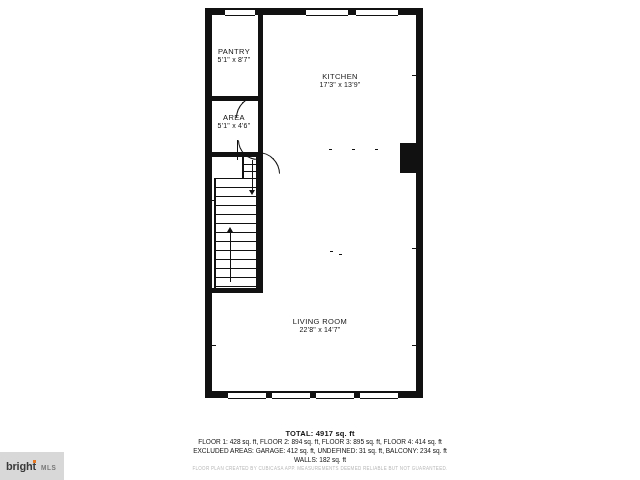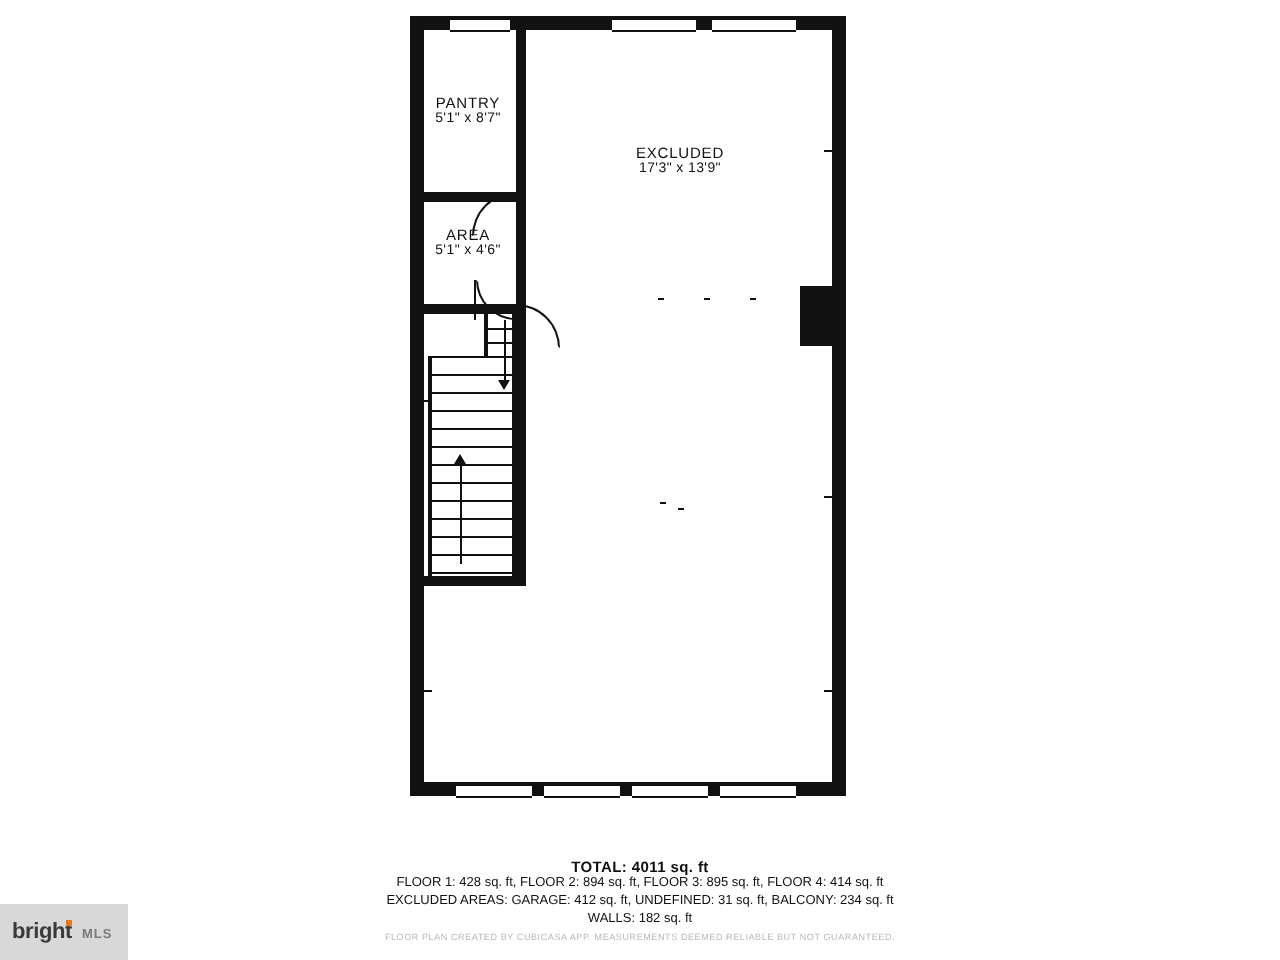--- a/index.html
+++ b/index.html
@@ -238,28 +238,32 @@
     <div class="room-name">PANTRY</div>
     <div class="room-dim">5'1" x 8'7"</div>
   </div>
 
   <div class="room-label" style="left:184px; top:113px; width:100px;">
     <div class="room-name">AREA</div>
     <div class="room-dim">5'1" x 4'6"</div>
   </div>
 
   <div class="room-label" style="left:290px; top:72px; width:100px;">
-    <div class="room-name">EXCLUDED</div>
+    <div class="room-name">KITCHEN</div>
     <div class="room-dim">17'3" x 13'9"</div>
   </div>
 
 
+  <div class="room-label" style="left:270px; top:317px; width:100px;">
+    <div class="room-name">LIVING ROOM</div>
+    <div class="room-dim">22'8" x 14'7"</div>
+  </div>
 </div>
 
-<div class="footer" id="total-line">TOTAL: 4011 sq. ft</div>
+<div class="footer" id="total-line">TOTAL: 4917 sq. ft</div>
 <div class="footer" id="floors-line">FLOOR 1: 428 sq. ft, FLOOR 2: 894 sq. ft, FLOOR 3: 895 sq. ft, FLOOR 4: 414 sq. ft</div>
 <div class="footer" id="excluded-line">EXCLUDED AREAS: GARAGE: 412 sq. ft, UNDEFINED: 31 sq. ft, BALCONY: 234 sq. ft</div>
 <div class="footer" id="walls-line">WALLS: 182 sq. ft</div>
 <div class="footer" id="disclaimer-line">FLOOR PLAN CREATED BY CUBICASA APP. MEASUREMENTS DEEMED RELIABLE BUT NOT GUARANTEED.</div>
 
 <div id="watermark">
   <span id="wm-text">bright</span>
   <span id="wm-dot" style="background: rgb(232, 119, 34);"></span>
   <span id="wm-mls">MLS</span>
 </div>

